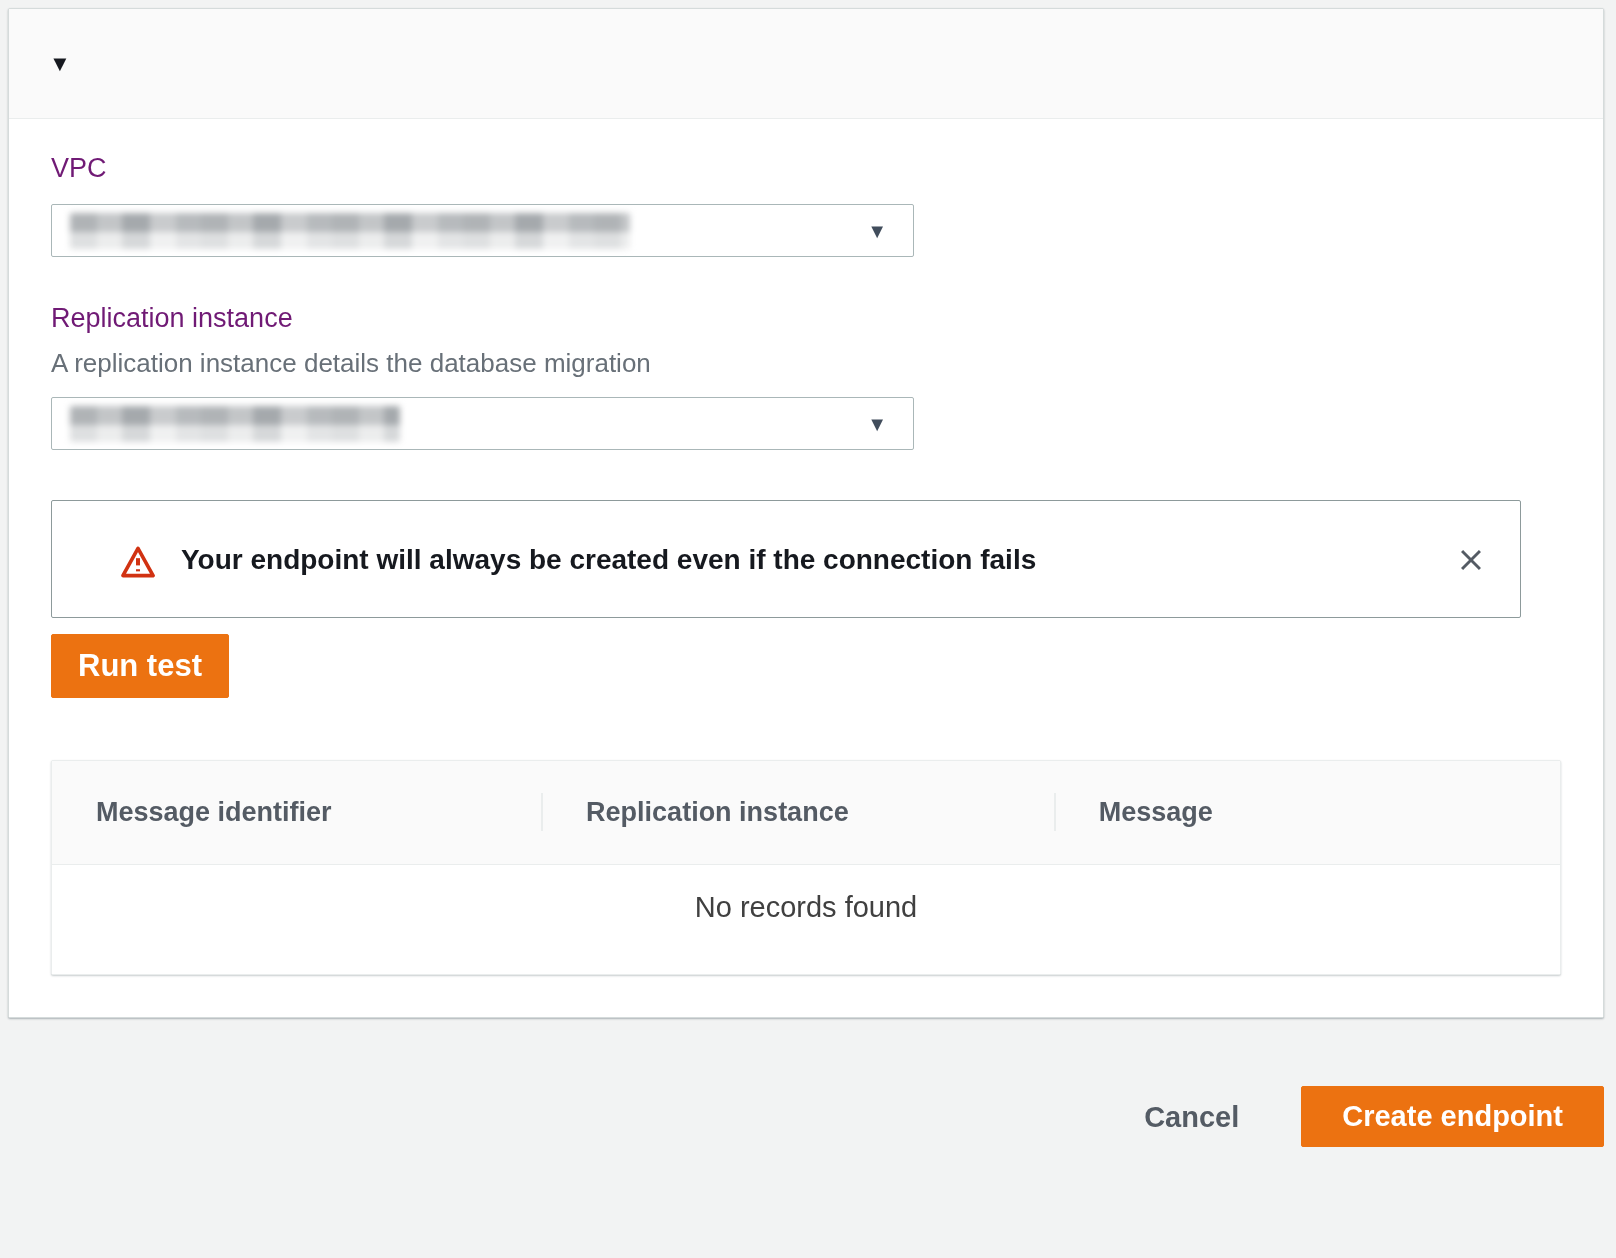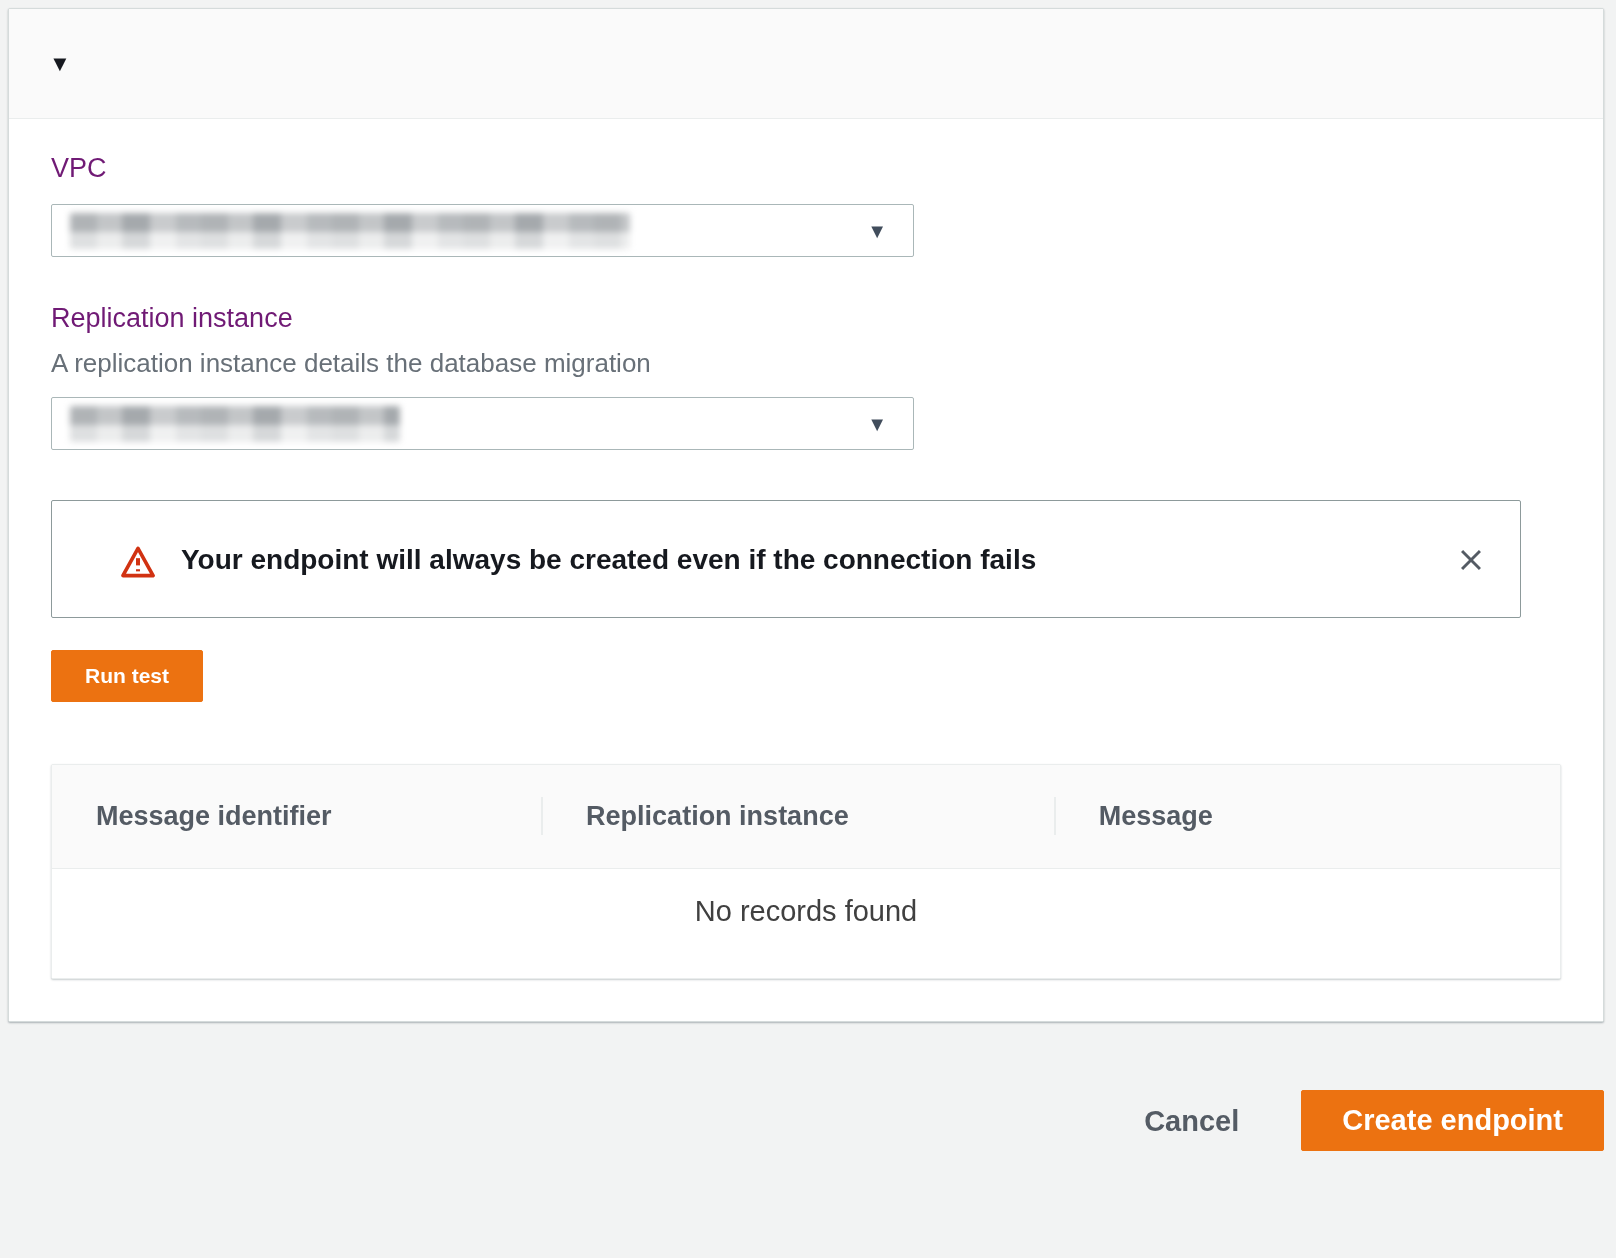--- a/index.html
+++ b/index.html
@@ -87,21 +87,21 @@
   
   .btn-orange {
     background: #ec7211;
     color: #ffffff;
     border: 1px solid #ec7211;
     border-radius: 2px;
     font-family: inherit;
     font-weight: 700;
     cursor: pointer;
   }
-  .run-test-btn { margin-top: 32px; font-size: 21px; padding: 13px 33px; }
+  .run-test-btn { margin-top: 16px; font-size: 31px; padding: 13px 26px; }
 
   
   .results-table {
     margin-top: 62px;
     border: 1px solid #eaeded;
     border-radius: 2px;
     box-shadow: 0 1px 2px rgba(0,28,36,.22);
     background: #fff;
   }
   .table-header {

